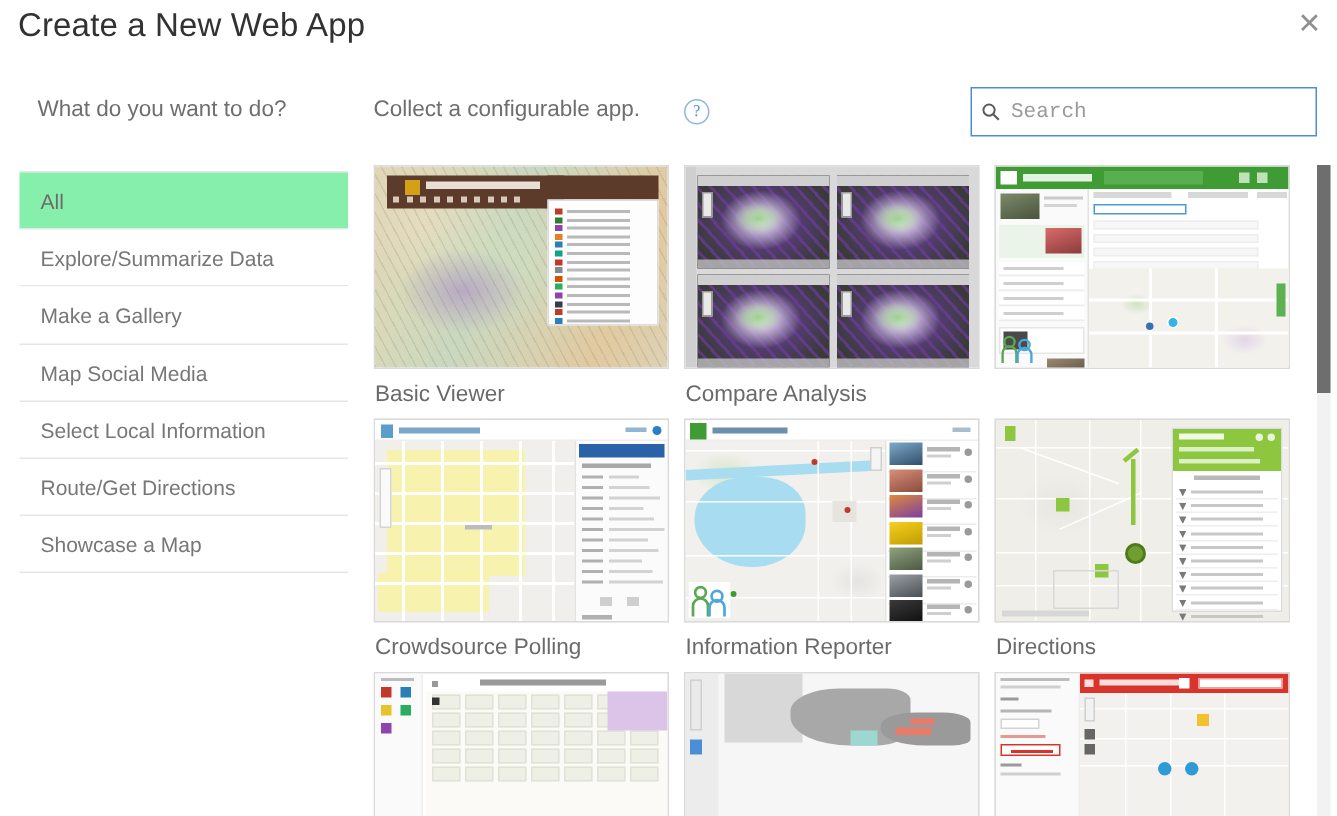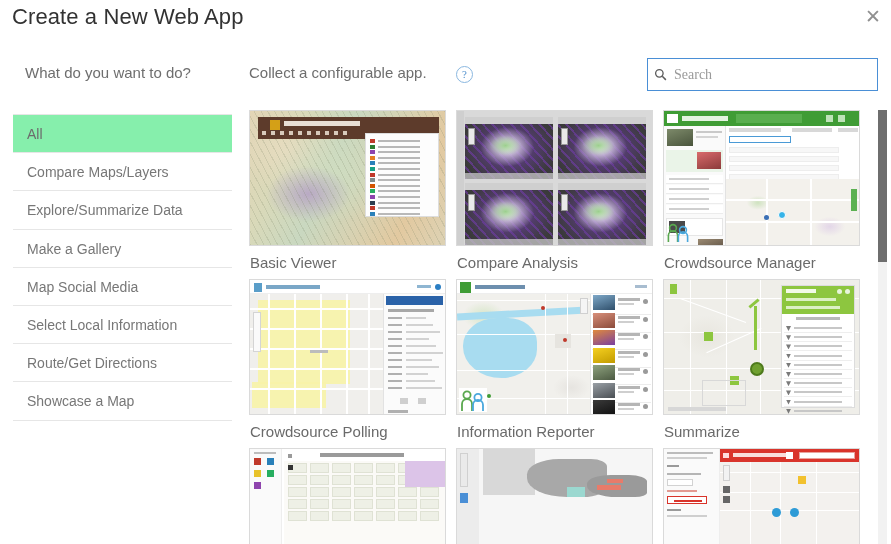--- a/index.html
+++ b/index.html
@@ -47,21 +47,21 @@
     border: 1px solid #4a8fd6; background: #fff;
     display: flex; align-items: center;
   }
   .search-ico {
     width: 24px; flex: 0 0 24px; display:flex; align-items:center; justify-content:center;
     color:#5a5a5a;
   }
   .search-input {
     border: 0; outline: 0; flex: 1 1 auto; height: 29px;
     font-size: 14px; color: #6b6b6b; background: transparent;
-    font-family: Liberation Serif, serif;
+    font-family: Liberation Mono, monospace;
   }
   .search-input::placeholder { color: #9a9a9a; }
 
   
   .sidebar {
     position: absolute; left: 13px; top: 114px;
     width: 219px; border-top: 1px solid #e6e6e6;
   }
   .side-item {
     height: 38.2px; line-height: 38.2px;
@@ -212,21 +212,20 @@
       <svg width="13" height="13" viewBox="0 0 16 16">
           <circle cx="6.6" cy="6.6" r="4.6" fill="none" stroke="#5a5a5a" stroke-width="1.6"></circle>
           <line x1="10.2" y1="10.2" x2="14.6" y2="14.6" stroke="#5a5a5a" stroke-width="1.8"></line>
         </svg>
     </span>
     <input class="search-input" type="text" placeholder="Search" style="">
   </div>
 
   <div class="sidebar" id="sidebar">
       <div class="side-item active"><span>All</span></div>
-      <div class="side-item"><span>Compare Maps/Layers</span></div>
       <div class="side-item"><span>Explore/Summarize Data</span></div>
       <div class="side-item"><span>Make a Gallery</span></div>
       <div class="side-item"><span>Map Social Media</span></div>
       <div class="side-item"><span>Select Local Information</span></div>
       <div class="side-item"><span>Route/Get Directions</span></div>
       <div class="side-item"><span>Showcase a Map</span></div>
     </div>
 
   <div class="gallery">
     <div class="grid" id="grid">
@@ -359,21 +358,20 @@
                 </div>
                 <div class="cm-people"><svg width="26" height="22" viewBox="0 0 26 22">
                     <circle cx="7" cy="7" r="3.4" fill="none" stroke="#5aa84f" stroke-width="1.6"></circle>
                     <path d="M2.4 21v-6.5a4.6 4.6 0 019.2 0V21" fill="none" stroke="#5aa84f" stroke-width="1.6"></path>
                     <circle cx="17" cy="9" r="3.4" fill="none" stroke="#4aa8dd" stroke-width="1.6"></circle>
                     <path d="M12.4 21v-5.5a4.6 4.6 0 019.2 0V21" fill="none" stroke="#4aa8dd" stroke-width="1.6"></path>
                   </svg></div>
               </div>
             </div>
           </div>
-          <div class="card-label">Crowdsource Manager</div>
         </div>
         <div class="card">
           <div class="thumb">
             <div style="position: absolute; inset: 0px; overflow: hidden;">
               <div class="cp">
                 <div class="cp-head">
                   <div style="position: absolute; left: 4px; top: 3px; width: 8px; height: 9px; background: rgb(90, 158, 201);"></div>
                   <div style="position: absolute; left: 16px; top: 5px; width: 54px; height: 4px; background: rgb(122, 167, 199);"></div>
                   <div style="position: absolute; right: 14px; top: 5px; width: 14px; height: 3px; background: rgb(143, 182, 210);"></div>
                   <div style="position: absolute; right: 4px; top: 4px; width: 6px; height: 6px; border-radius: 50%; background: rgb(43, 127, 196);"></div>
@@ -577,21 +575,21 @@
                     <div class="l"></div>
                   </div>
                   <div class="dr-step" style="top: 120.8px;">
                     <div class="g"></div>
                     <div class="l"></div>
                   </div>
                 </div>
               </div>
             </div>
           </div>
-          <div class="card-label">Summarize</div>
+          <div class="card-label">Directions</div>
         </div>
         <div class="card">
           <div class="thumb">
             <div style="position: absolute; inset: 0px; overflow: hidden;">
               <div class="rd3">
                 <div class="side">
                   <div style="position: absolute; left: 4px; top: 3px; width: 22px; height: 2px; background: rgb(188, 188, 188);"></div>
                   <div style="position: absolute; left: 4px; top: 9px; width: 7px; height: 7px; background: rgb(192, 57, 43);"></div>
                   <div style="position: absolute; left: 17px; top: 9px; width: 7px; height: 7px; background: rgb(41, 128, 185);"></div>
                   <div style="position: absolute; left: 4px; top: 21px; width: 7px; height: 7px; background: rgb(232, 194, 42);"></div>

